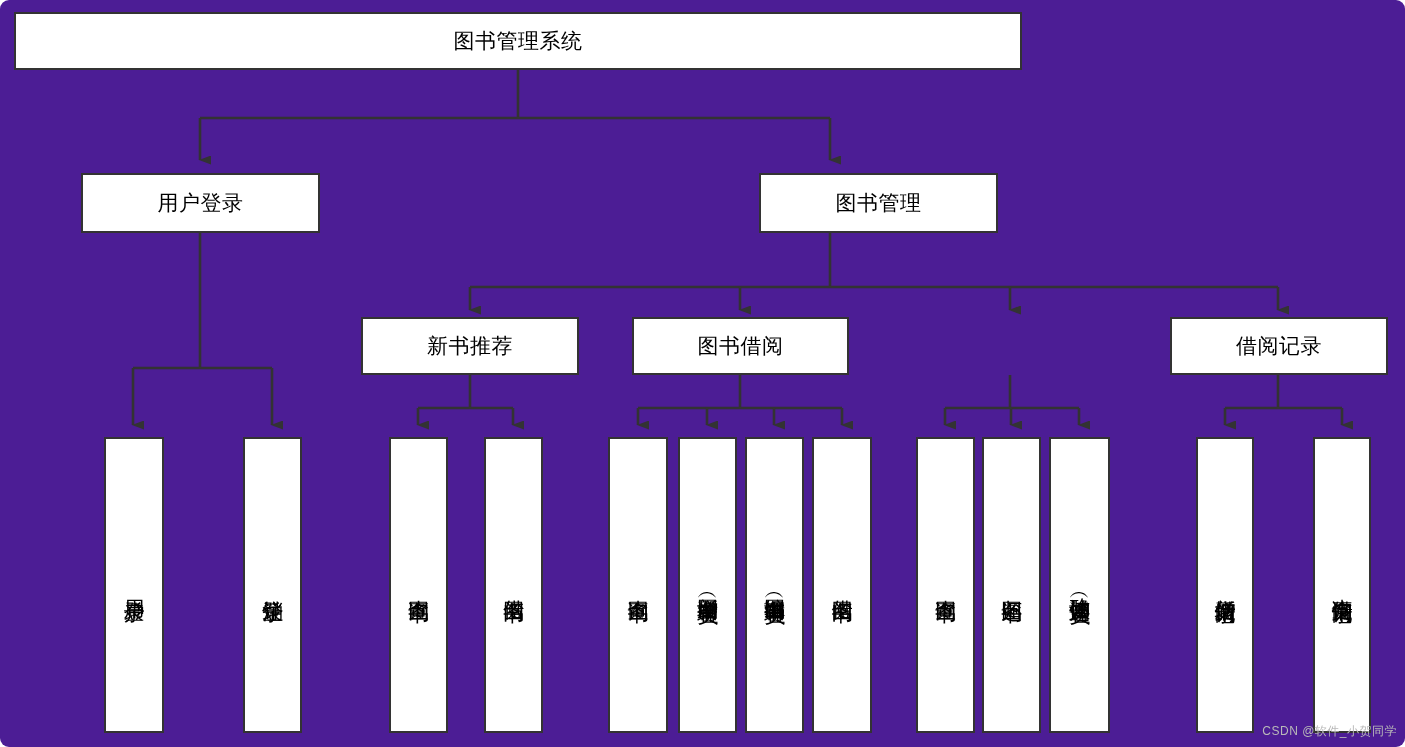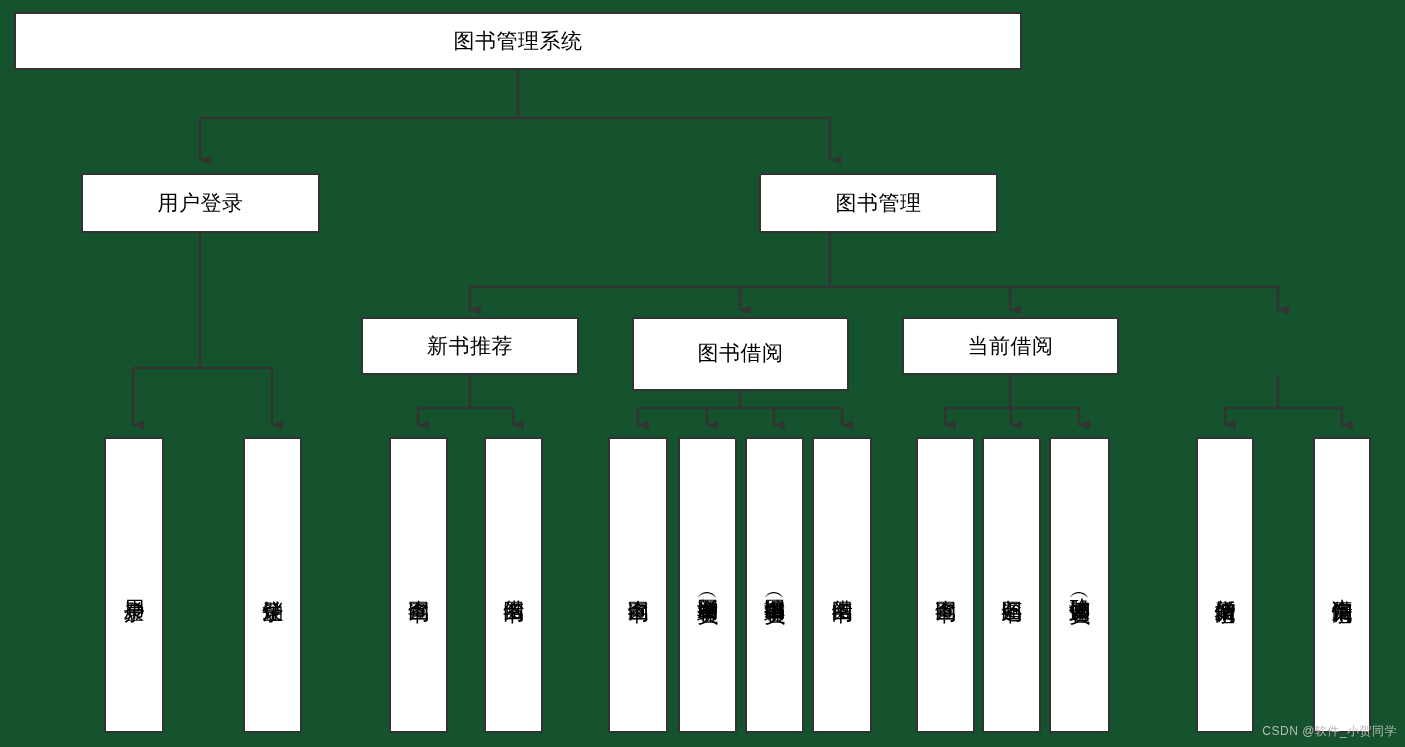--- a/index.html
+++ b/index.html
@@ -4,23 +4,24 @@
 <style>
   html, body {
     margin: 0;
     padding: 0;
     background: #ffffff;
   }
   #stage {
     position: relative;
     width: 1405px;
     height: 747px;
-    background: #14532d;
+    background: #4c1d95;
     font-family: "Liberation Sans", "DejaVu Sans", sans-serif;
     overflow: hidden;
+    border-radius: 9px;
   }
   #connectors {
     position: absolute;
     left: 0;
     top: 0;
     width: 1405px;
     height: 747px;
     pointer-events: none;
   }
   .node {
@@ -129,28 +130,28 @@
   </div>
 
   <div class="node horiz" style="left:711px; top:173px; width:239px; height:60px;margin-left:48px;">
     <span>图书管理</span>
   </div>
 
   <div class="node horiz" style="left:361px; top:317px; width:218px; height:58px;">
     <span>新书推荐</span>
   </div>
 
-  <div class="node horiz" style="left:632px; top:317px; width:217px; height:74px;font-family:Liberation Serif, serif;">
+  <div class="node horiz" style="left:632px; top:317px; width:217px; height:58px;">
     <span>图书借阅</span>
   </div>
 
-  <div class="node horiz" style="left:902px; top:317px; width:217px; height:58px;">
-    <span>当前借阅</span>
-  </div>
-
+
+  <div class="node horiz" style="left:1170px; top:317px; width:218px; height:58px;">
+    <span>借阅记录</span>
+  </div>
 
   <div class="node vert" style="left:104px; top:437px; width:60px; height:296px;">
     <span class="vlabel">用户登录</span>
   </div>
 
   <div class="node vert" style="left:243px; top:437px; width:59px; height:296px;">
     <span class="vlabel">注销登录</span>
   </div>
 
   <div class="node vert" style="left:389px; top:437px; width:59px; height:296px;">

